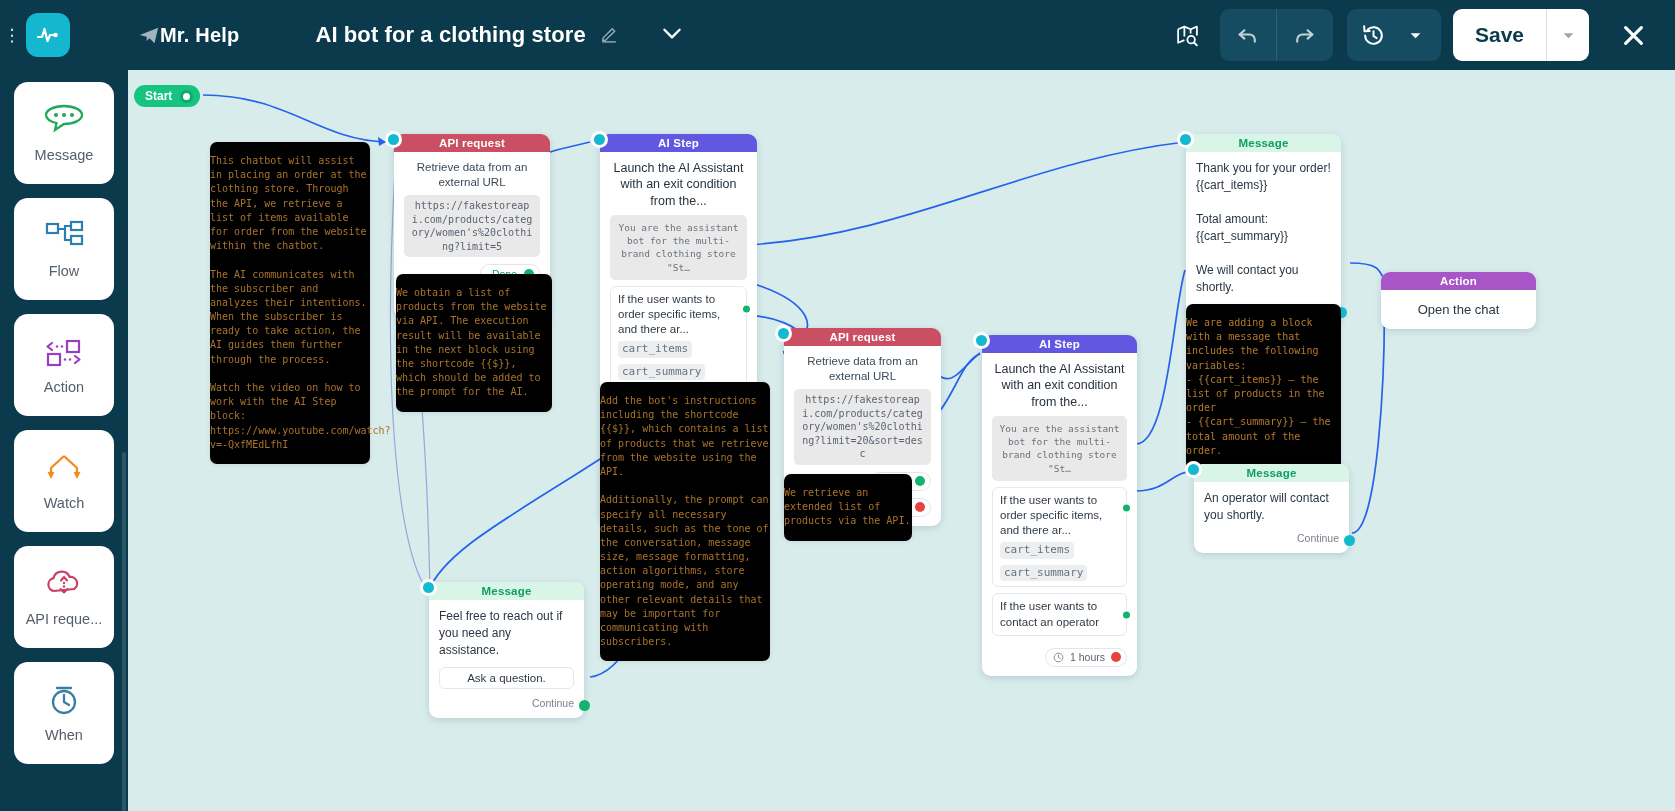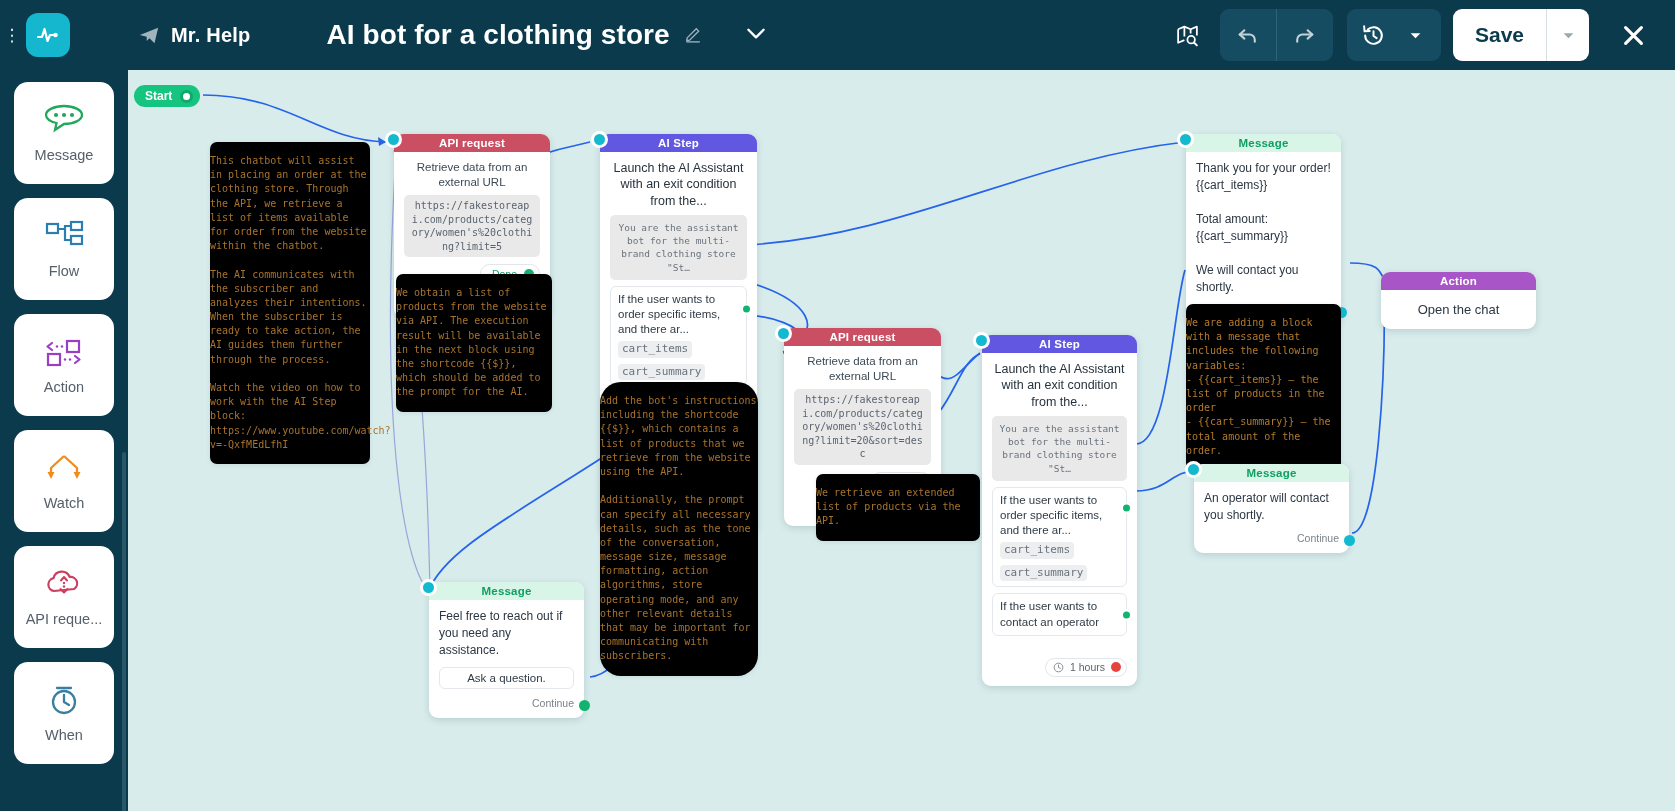--- a/index.html
+++ b/index.html
@@ -26,30 +26,30 @@
     cursor: pointer;
   }
   .hdr-sep {
     width: 46px; height: 70px; position: relative; overflow: hidden;
   }
   .hdr-sep::after {
     content: ""; position: absolute; left: 6px; top: -18px; width: 56px; height: 106px;
     border-right: 1.4px solid #2a5767; border-radius: 0 70% 70% 0 / 0 50% 50% 0;
   }
   .hdr-bot {
-    display: flex; align-items: center; gap: 11px; margin-left: 22px; cursor: pointer; text-align: right;
+    display: flex; align-items: center; margin-left: 22px; cursor: pointer; text-align: right;
   }
   .hdr-bot-name {
     color: #ffffff; font-size: 20px; font-weight: bold; letter-spacing: .2px;
   }
   .hdr-title-wrap {
     display: flex; align-items: center; gap: 14px; margin-left: 30px;
   }
   .hdr-title {
-    color: #ffffff; font-size: 28px; font-weight: bold; letter-spacing: .1px;
+    color: #ffffff; font-size: 22px; font-weight: bold; letter-spacing: .1px;
   }
   .hdr-spacer { flex: 1; }
   .hdr-right { display: flex; align-items: center; gap: 0; padding-right: 16px; }
   .icon-btn {
     width: 36px; height: 36px; display: flex; align-items: center;
     justify-content: center; cursor: pointer;
   }
   .grp {
     display: flex; align-items: center; background: #164c61; border-radius: 9px;
     height: 52px; margin-left: 14px; overflow: hidden;
@@ -171,21 +171,21 @@
   .ai-branch .bdot {
     position: absolute; right: -6px; top: 50%; transform: translateY(-50%);
     width: 11px; height: 11px; border-radius: 50%; background: #13b36f;
     border: 2px solid #fff;
   }
   .vars { display: flex; gap: 6px; margin-top: 4px; flex-wrap: wrap; }
   .var-chip {
     background: #eceef0; border-radius: 4px; padding: 1px 4px;
     font-family: "DejaVu Sans Mono", monospace; font-size: 11px; color: #6a737d;
   }
-  .timer-row { display: flex; justify-content: flex-end; margin-top: 22px; }
+  .timer-row { display: flex; justify-content: flex-end; margin-top: 12px; }
   .timer-pill {
     display: flex; align-items: center; gap: 6px; border: 1px solid #e2e6ea;
     border-radius: 12px; height: 19px; padding: 0 5px 0 7px; font-size: 10.5px;
     color: #5c666f; background: #fff;
   }
   .msg-text { font-size: 12px; color: #2b3743; line-height: 1.42; white-space: pre-line; }
   .msg-btn {
     margin-top: 8px; border: 1px solid #e4e8ec; border-radius: 6px; height: 22px;
     display: flex; align-items: center; justify-content: center; font-size: 11.5px;
     color: #2f3b46; position: relative;
@@ -476,21 +476,21 @@
               <circle cx="12" cy="12" r="9.5" fill="none" stroke="#7d868e" stroke-width="2"></circle>
               <path d="M12 6.5 L12 12 L16 14" fill="none" stroke="#7d868e" stroke-width="2" stroke-linecap="round"></path>
             </svg>
             <span>1 hours</span>
             <span class="dot red"></span>
           </div>
         </div>
       </div>
     </div>
 
-    <div class="note" style="left:472px; top:312px; width:158px;border-radius:21px;">Add the bot's instructions including the shortcode {{$}}, which contains a list of products that we retrieve from the website using the API.
+    <div class="note" style="left:472px; top:312px; width:170px;">Add the bot's instructions including the shortcode {{$}}, which contains a list of products that we retrieve from the website using the API.
 
 Additionally, the prompt can specify all necessary details, such as the tone of the conversation, message size, message formatting, action algorithms, store operating mode, and any other relevant details that may be important for communicating with subscribers.</div>
 
     <div class="node" style="left:656px; top:258px; width:157px;">
       <div class="in-dot">
           <i></i>
         </div>
       <div class="node-hdr hdr-api">API request</div>
       <div class="node-body">
         <div class="api-sub">Retrieve data from an external URL</div>
@@ -503,21 +503,21 @@
         </div>
         <div class="pill-row">
           <div class="pill err">
             <span>Error</span>
             <span class="dot red"></span>
           </div>
         </div>
       </div>
     </div>
 
-    <div class="note" style="left:656px; top:404px; width:164px;margin-left:32px;">We retrieve an extended list of products via the API.</div>
+    <div class="note" style="left:656px; top:404px; width:128px;">We retrieve an extended list of products via the API.</div>
 
     <div class="node" style="left:854px; top:265px; width:155px;">
       <div class="in-dot">
           <i></i>
         </div>
       <div class="node-hdr hdr-ai">AI Step</div>
       <div class="node-body">
         <div class="ai-title">Launch the AI Assistant with an exit condition from the...</div>
         <div class="ai-prompt">You are the assistant bot for the multi-brand clothing store "St…</div>
         <div class="ai-branch">

